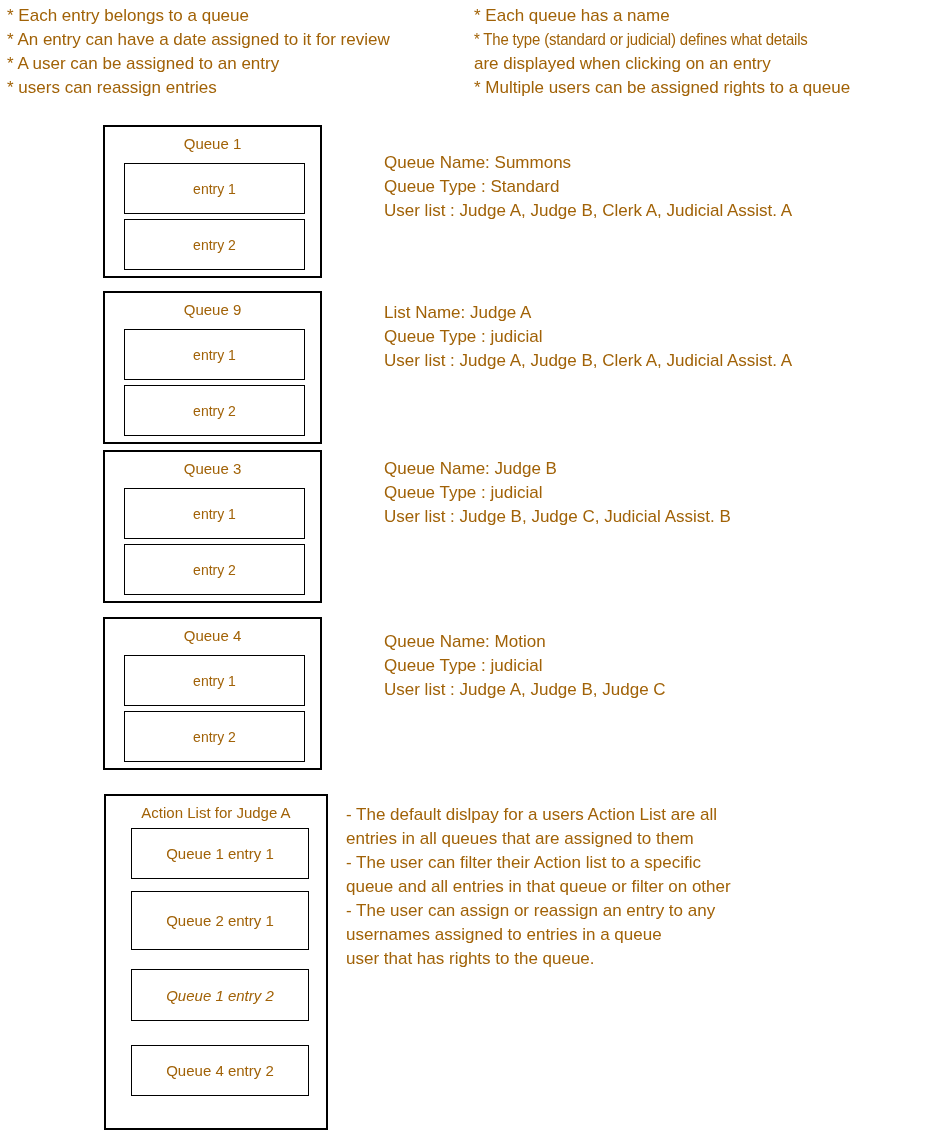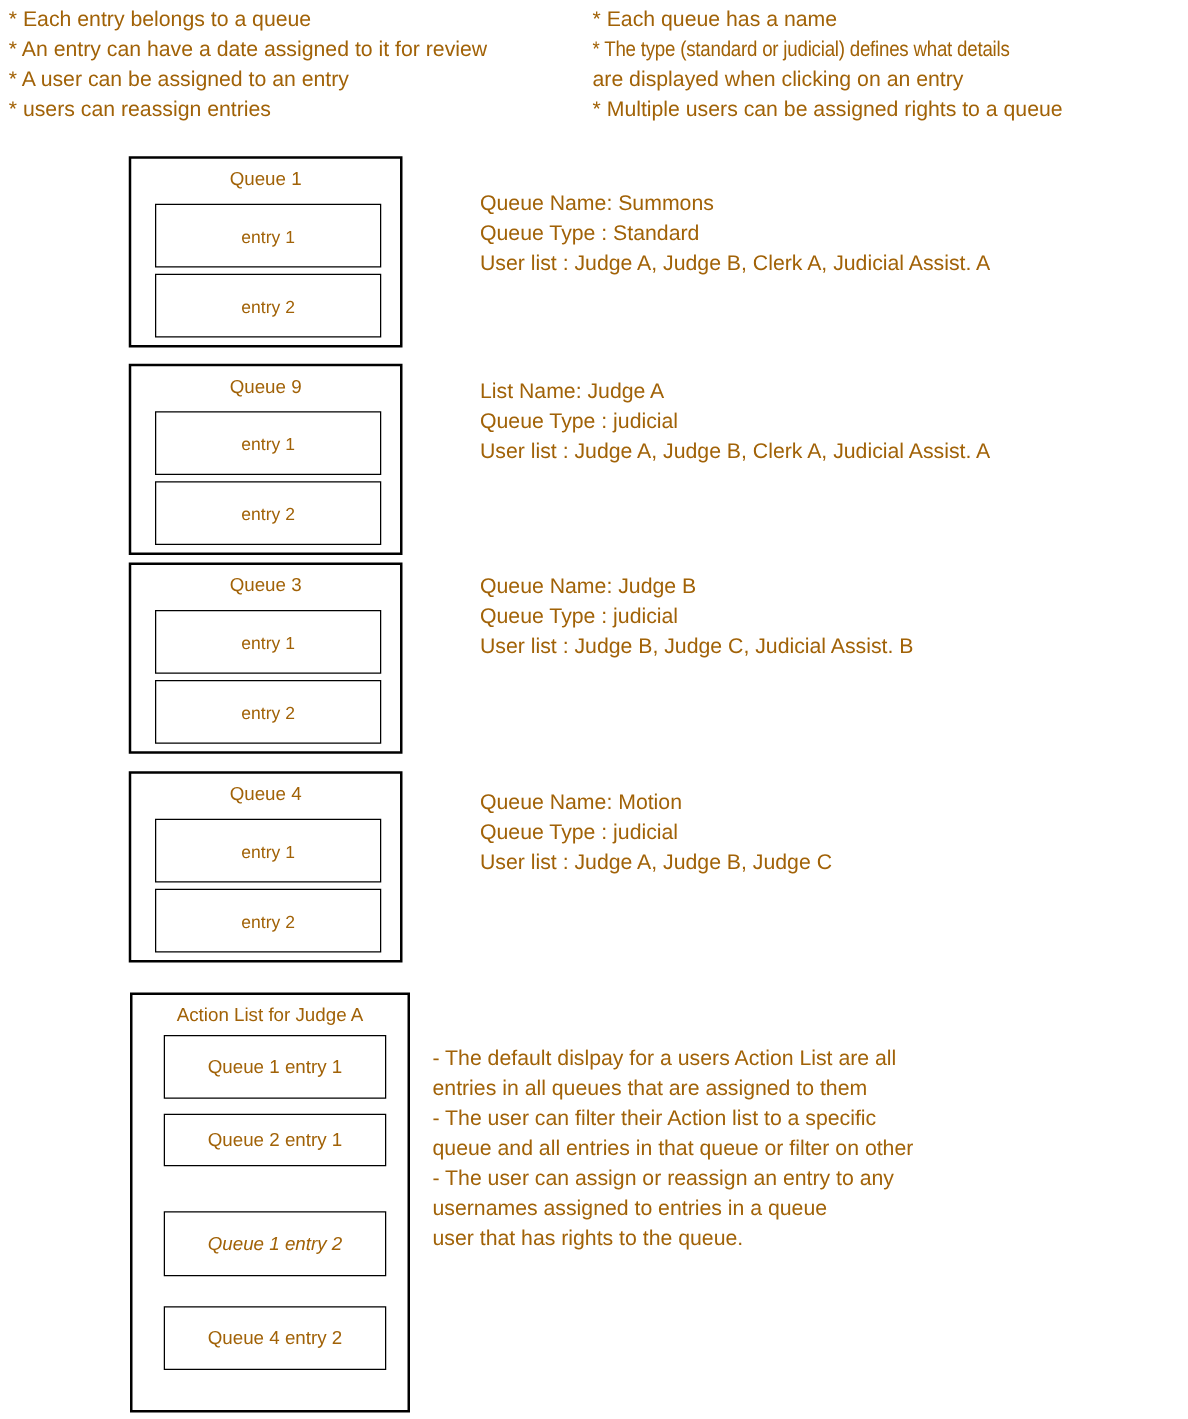--- a/index.html
+++ b/index.html
@@ -17,21 +17,21 @@
     overflow: hidden;
   }
   .notes {
     position: absolute;
     font-size: 17px;
     line-height: 24px;
     white-space: nowrap;
   }
   .notes-left   { left: 7px;   top: 4px; }
   .notes-right  { left: 474px; top: 4px; }
-  .action-notes { left: 346px; top: 803px; margin-top: 32px; }
+  .action-notes { left: 346px; top: 803px; }
   .condensed {
     display: inline-block;
     transform: scaleX(0.88);
     transform-origin: 0 50%;
     letter-spacing: -0.2px;
   }
   .queue-box {
     position: absolute;
     left: 103px;
     width: 219px;
@@ -93,21 +93,21 @@
     width: 178px;
     height: 51px;
     border: 1.5px solid #000000;
     box-sizing: border-box;
     display: flex;
     align-items: center;
     justify-content: center;
     font-size: 15px;
   }
   .ae-1 { top: 32px; }
-  .ae-2 { top: 95px; height: 42px; text-align: right; }
+  .ae-2 { top: 95px; height: 59px; text-align: right; }
   .ae-3 { top: 173px; height: 52px; font-style: italic; }
   .ae-4 { top: 249px; }
 </style>
 </head>
 <body>
 
 <div class="canvas">
 
   <div class="notes notes-left">
     <div>* Each entry belongs to a queue</div>

